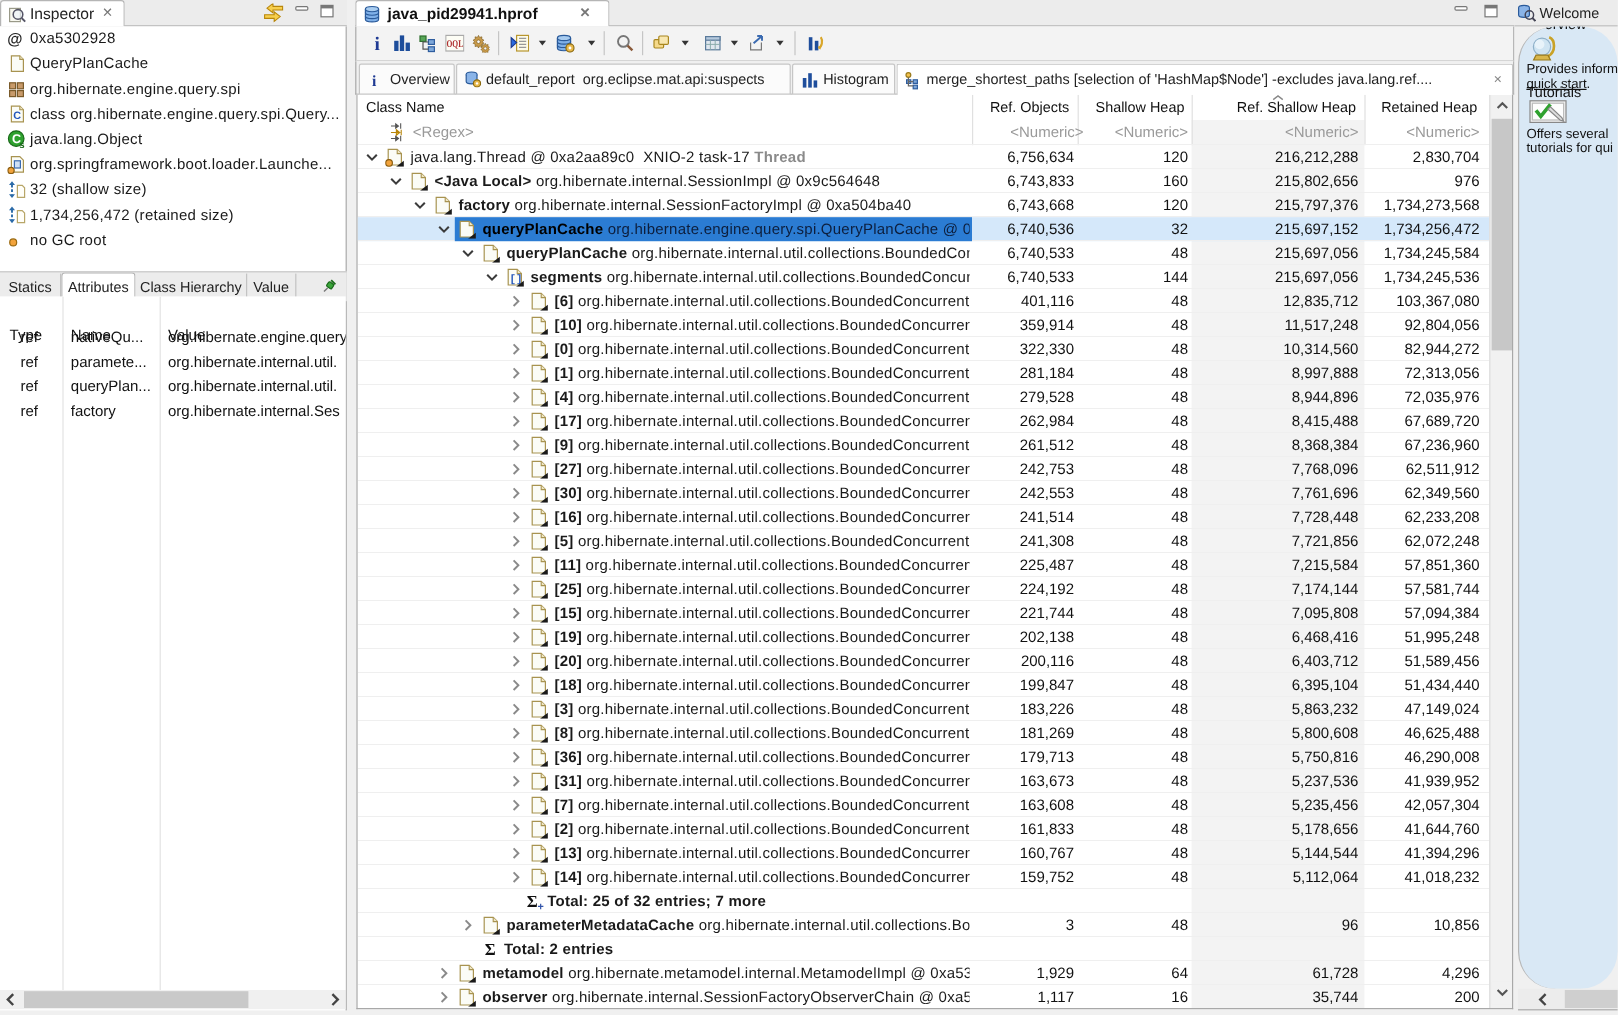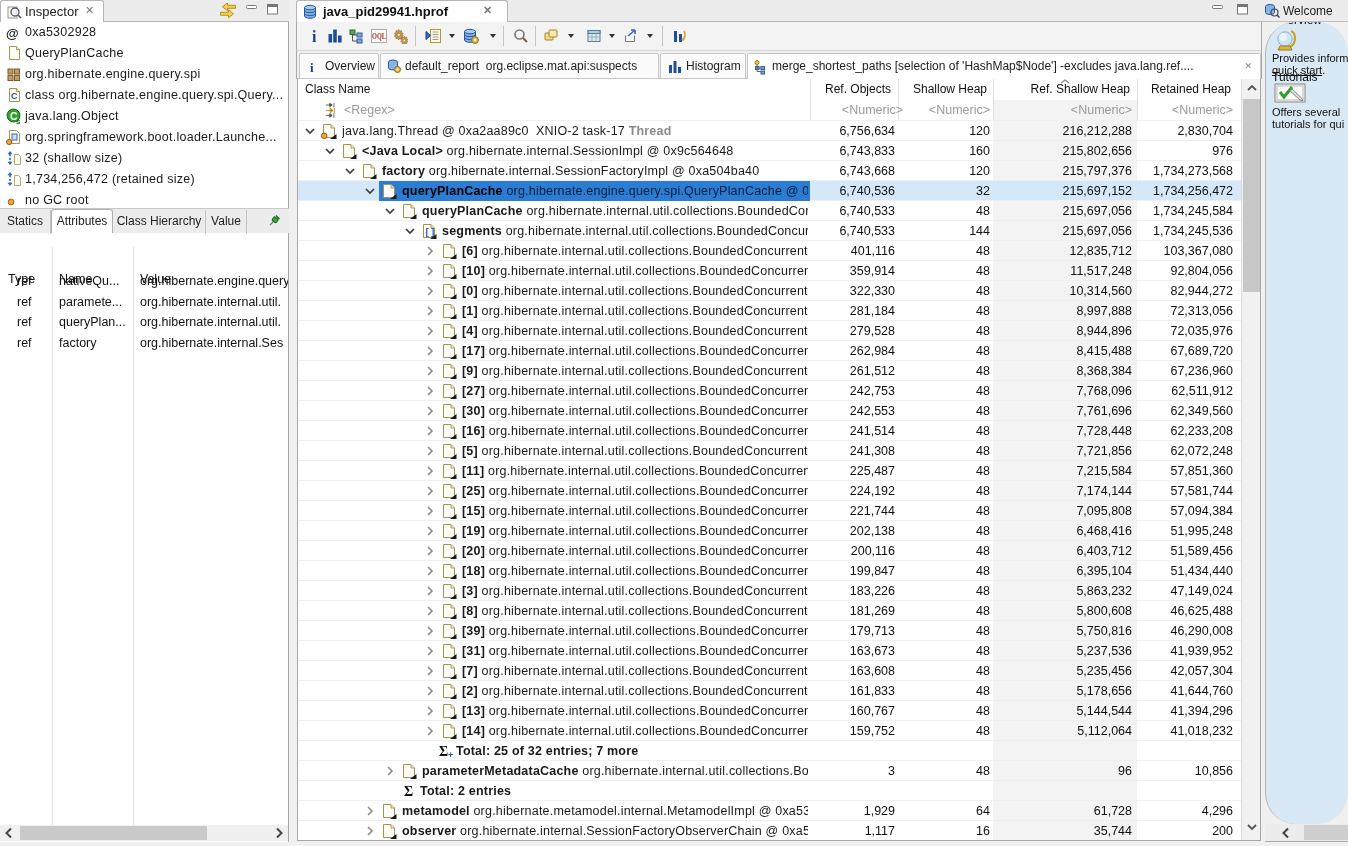--- a/index.html
+++ b/index.html
@@ -10,21 +10,21 @@
 #ltab { position:absolute; left:0; top:0; width:104px; height:22px; background:#fff; border:1px solid #b5b5b5; border-bottom:none; border-radius:3px 3px 0 0; }
 #ltab .ic { position:absolute; left:5px; top:3px; }
 #ltab .tt { position:absolute; left:24px; top:3px; font-size:13px; color:#222; }
 .xg { color:#888; font-size:9px; }
 #ltab .xx { position:absolute; left:84px; top:3px; font-size:11px; color:#777; }
 #lbuttons { position:absolute; right:10px; top:3px; display:flex; gap:8px; }
 #leftbody { position:absolute; left:0; top:22px; width:289px; height:820px; background:#fff; border-right:1px solid #a8a8a8; }
 .irow { position:absolute; left:0; height:21px; width:100%; }
 .iic { position:absolute; left:6px; top:2px; width:16px; height:16px; }
 .itx { position:absolute; left:25px; top:3px; font-size:12.5px; color:#1a1a1a; white-space:pre; letter-spacing:0.25px; }
-#atabs { position:absolute; left:0; top:186px; width:289px; height:25px; background:#ececec; border-top:1px solid #c8c8c8; }
+#atabs { position:absolute; left:0; top:204px; width:289px; height:25px; background:#ececec; border-top:1px solid #c8c8c8; }
 .atab { position:absolute; top:1px; height:24px; font-size:12px; color:#222; text-align:center; line-height:23px; border-right:1px solid #c3c3c3;}
 .atab.active { background:#fff; border:1px solid #b0b0b0; border-bottom:none; border-radius:3px 3px 0 0; top:0; }
 #attrarea { position:absolute; left:0; top:225px; width:288px; height:578px; background:#fff; overflow:hidden; }
 .acol { position:absolute; top:0; bottom:0; width:1px; background:#e3e3e3; }
 .ahead { position:absolute; top:5px; font-size:12.5px; color:#111;margin-top:20px; }
 .arow { position:absolute; font-size:12.5px; color:#111; white-space:pre; }
 #lhscroll { position:absolute; left:0; top:803px; width:288px; height:16px; background:#f0f0f0; }
 #lhscroll .th { position:absolute; left:20px; top:1px; width:187px; height:14px; background:#c9c9c9; }
 
 #edtabbar { position:absolute; left:296px; top:0; width:966px; height:22px; background:#ececec; border-bottom:1px solid #b8b8b8; }
@@ -755,21 +755,21 @@
       </div>
 <div class="row" style="top:542px;">
         <span class="tw" style="left:124px;"><svg style="" width="16" height="16" viewBox="0 0 16 16">
             <path d="M6 4 l4 4 -4 4" fill="none" stroke="#8a8a8a" stroke-width="1.6"></path>
           </svg></span>
         <span class="tw" style="left:143px;"><svg style="" width="16" height="16" viewBox="0 0 16 16">
             <path d="M2.5 1.5 h7.5 l3.5 3.5 v9.5 h-11 z" fill="#fbfcf6" stroke="#a89350"></path>
             <path d="M10 1.5 v3.5 h3.5" fill="#efe7c4" stroke="#a89350" stroke-width="0.9"></path>
             <path d="M15.5 16 h-6.5 l6.5 -5 z" fill="#1a1a1a"></path>
           </svg></span>
-        <span class="ct" style="left:164px;width:346px;"><b>[39] </b>org.hibernate.internal.util.collections.BoundedConcurrentHashMap$Segment @ 0x9</span>
+        <span class="ct" style="left:164px;width:346px;"><b>[36] </b>org.hibernate.internal.util.collections.BoundedConcurrentHashMap$Segment @ 0x9</span>
         <span class="num c1">179,713</span>
         <span class="num c2">48</span>
         <span class="num c3">5,750,816</span>
         <span class="num c4">46,290,008</span>
       </div>
 <div class="row" style="top:562px;">
         <span class="tw" style="left:124px;"><svg style="" width="16" height="16" viewBox="0 0 16 16">
             <path d="M6 4 l4 4 -4 4" fill="none" stroke="#8a8a8a" stroke-width="1.6"></path>
           </svg></span>
         <span class="tw" style="left:143px;"><svg style="" width="16" height="16" viewBox="0 0 16 16">

